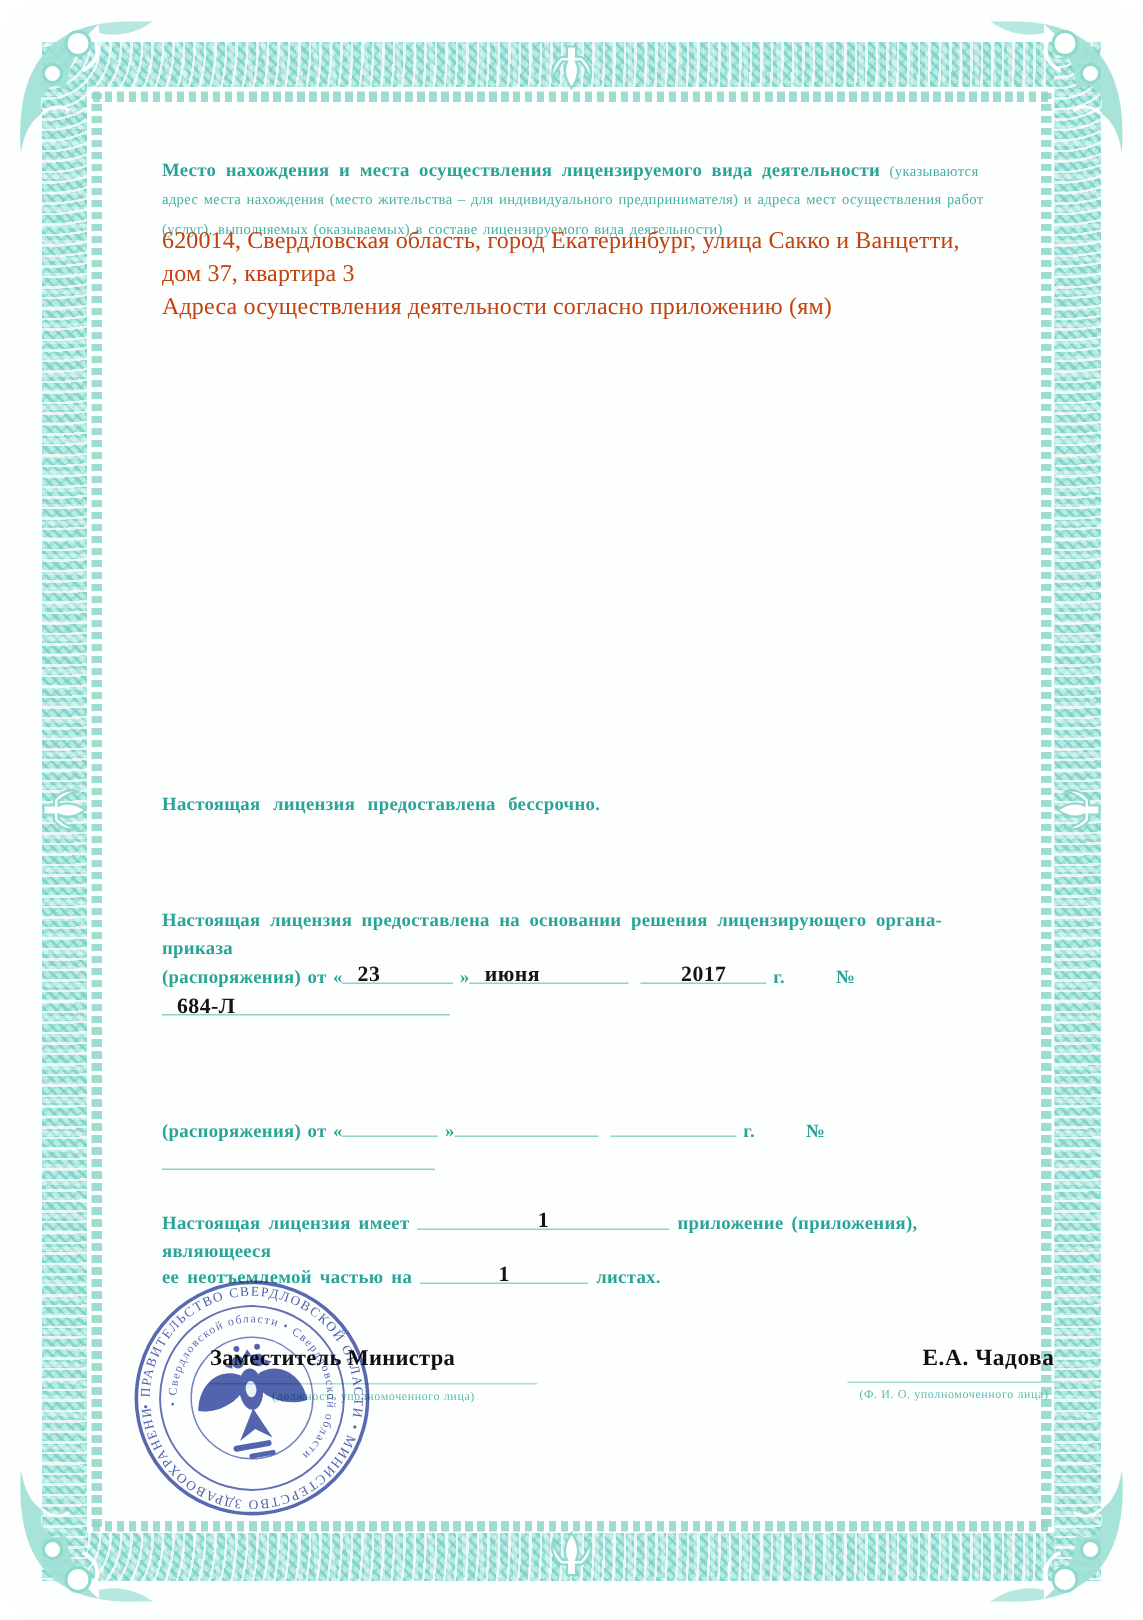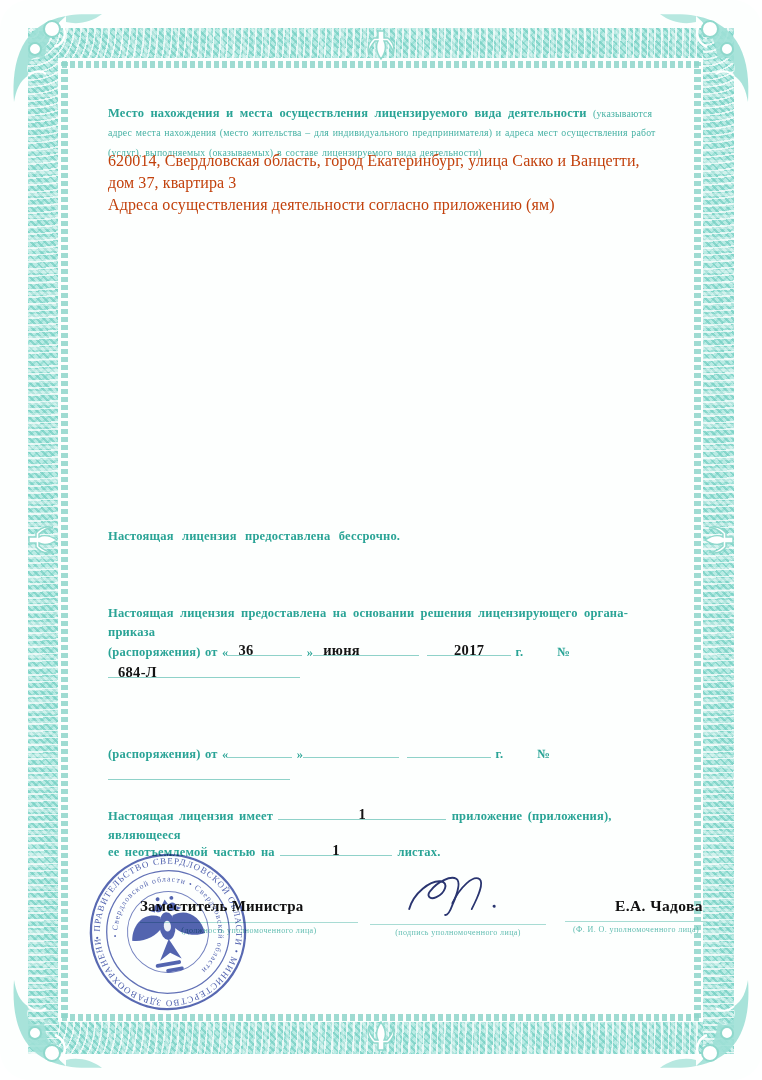--- a/index.html
+++ b/index.html
@@ -174,21 +174,21 @@
   <div class="black-bold" style="top:150px;">
     <div>620014, Свердловская область, город Екатеринбург, улица Сакко и Ванцетти,</div>
     <div>дом 37, квартира 3</div>
     <div>Адреса осуществления деятельности согласно приложению (ям)</div>
   </div>
 
   <div class="teal-par" style="top:527px;word-spacing:5px;">Настоящая  лицензия  предоставлена  бессрочно.</div>
 
   <div class="teal-par" style="top:604px;">Настоящая лицензия предоставлена на основании решения лицензирующего органа-приказа</div>
   <div class="teal-par" style="top:640px;word-spacing:1px;">
-    <span>(распоряжения)  от «</span><span class="blank w70 left-fill"><span class="fill">36</span></span>
+    <span>(распоряжения)  от «</span><span class="blank w70 left-fill"><span class="fill">23</span></span>
     <span>»</span><span class="blank w95 left-fill"><span class="fill">июня</span></span><span class="gap"></span><span class="blank w85"><span class="fill">2017</span></span>
     <span>г.</span><span class="nsign">№</span><span class="blank w185 left-fill"><span class="fill">684-Л</span></span>
   </div>
 
   <div class="teal-par" style="top:742px;word-spacing:1px;">
     <span>(распоряжения)  от «</span><span class="blank w70"><span class="fill"></span></span>
     <span>»</span><span class="blank w95"><span class="fill"></span></span><span class="gap"></span><span class="blank w85"><span class="fill"></span></span>
     <span>г.</span><span class="nsign">№</span><span class="blank w185"><span class="fill"></span></span>
   </div>
 
@@ -202,29 +202,20 @@
     <span class="blank w110"><span class="fill">1</span></span>
     <span>листах.</span>
   </div>
 
   <div class="sig-col col1">
     <div class="sig-title">Заместитель Министра</div>
     <div class="sig-line"></div>
     <div class="sig-caption">(должность уполномоченного лица)</div>
   </div>
 
-  <div class="sig-col col2">
-    <svg class="sig-scrawl" width="120" height="52" viewBox="0 0 130 60">
-      <path d="M8,42 C14,24 34,10 46,12 C56,14 50,26 40,30 C32,33 28,28 34,22 C42,12 58,6 64,10 C70,14 64,28 58,40 C55,47 52,52 49,51" stroke="#2a3570" stroke-width="2.2" fill="none" stroke-linecap="round"></path>
-      <path d="M58,38 C68,20 84,6 91,12 C96,17 88,32 80,46" stroke="#2a3570" stroke-width="2" fill="none" stroke-linecap="round"></path>
-      <circle cx="106" cy="44" r="1.8" fill="#2a3570"></circle>
-    </svg>
-    <div class="sig-line"></div>
-    <div class="sig-caption">(подпись уполномоченного лица)</div>
-  </div>
 
   <div class="sig-col col3">
     <div class="sig-name">Е.А. Чадова</div>
     <div class="sig-line"></div>
     <div class="sig-caption">(Ф. И. О.  уполномоченного лица)</div>
   </div>
 
   <svg class="stamp" viewBox="-85 -85 170 170">
     <defs>
       <path id="ring-outer" d="M -69,0 A 69,69 0 1 1 69,0 A 69,69 0 1 1 -69,0"></path>

